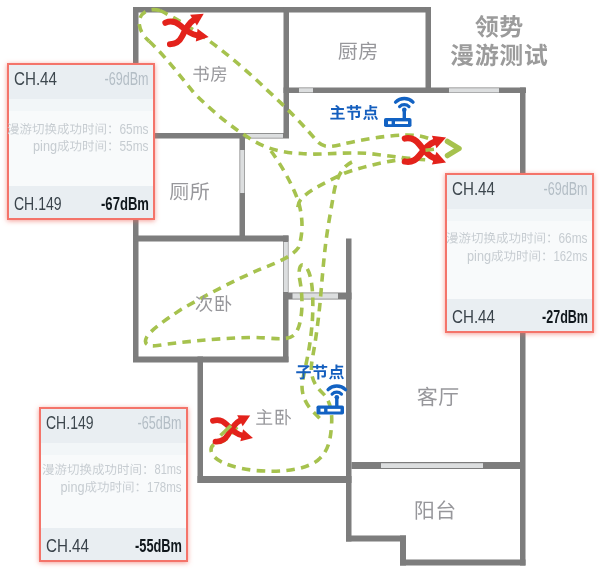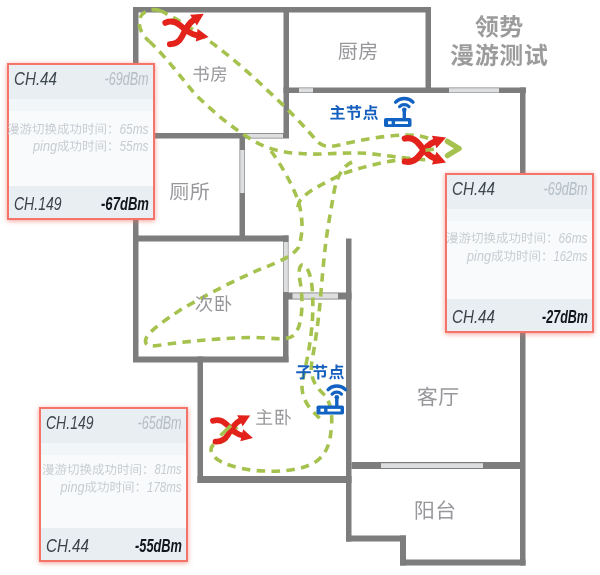--- a/index.html
+++ b/index.html
@@ -1,15 +1,15 @@
 <!DOCTYPE html>
 <html><head><meta charset="utf-8"><title>roaming test</title>
 <style>
 html,body{margin:0;padding:0;background:#ffffff;}
-#stage{position:relative;width:600px;height:575px;overflow:hidden;font-family:"Liberation Sans",sans-serif;font-style:italic;}
+#stage{position:relative;width:600px;height:575px;overflow:hidden;font-family:"Liberation Sans",sans-serif;}
 </style></head>
 <body>
 <div id="stage"><svg width="600" height="575" viewBox="0 0 600 575">
       <defs>
         <filter id="cardglow" x="-20%" y="-20%" width="140%" height="140%">
           <feDropShadow dx="0" dy="1" stdDeviation="2.4" flood-color="#ef6b5e" flood-opacity="0.65"></feDropShadow>
         </filter>
       </defs>
       <rect x="0" y="0" width="600" height="575" fill="#ffffff"></rect>
       <rect x="133" y="7" width="298" height="5.5" fill="#7d7d7d"></rect>

